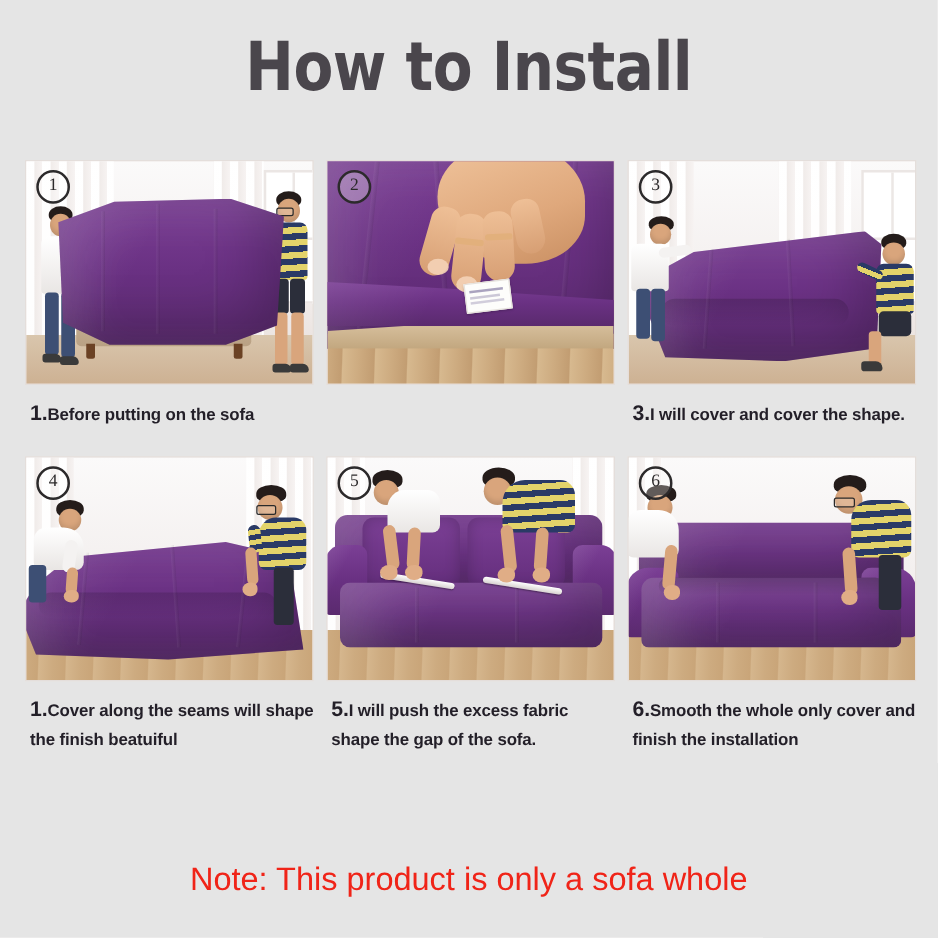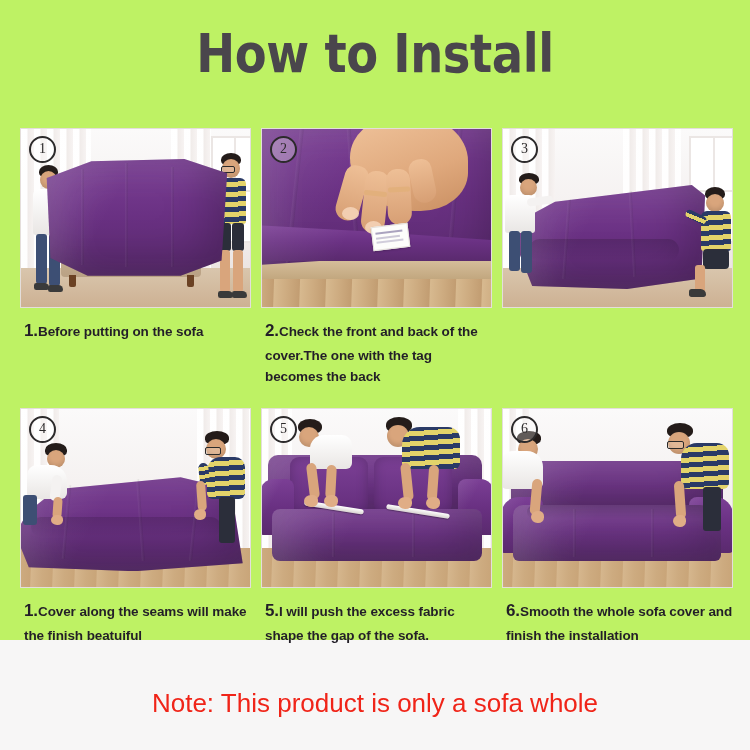--- a/index.html
+++ b/index.html
@@ -12,22 +12,22 @@
     background: #f7f6f6;
     font-family: "Liberation Sans", sans-serif;
     overflow: hidden;
     position: relative;
   }
 
   .page {
     position: absolute;
     left: 0; top: 0;
     width: 750px;
-    height: 640px;
-    background: #bef264;
+    height: 750px;
+    background: #e5e5e5;
   }
 
   
   .title {
     position: absolute;
     left: 0;
     top: 26px;
     width: 750px;
     text-align: center;
     font-size: 54px;
@@ -333,21 +333,20 @@
             <div style="position:absolute;left:126px;top:58px;width:22px;height:5px;background:#e2b07c;border-radius:2px;transform:rotate(-3deg);"></div>
 
             <div class="tag" style="left:110px;top:96px;width:35px;height:22px;">
               <div class="tag-line" style="top:5px;width:27px;"></div>
               <div class="tag-line" style="top:10px;width:24px;opacity:.5;"></div>
               <div class="tag-line" style="top:14px;width:27px;opacity:.45;"></div>
             </div>
           </div>
           <div class="badge">2</div>
         </div>
-        <div class="caption"><span class="num">2.</span><span>Check the front and back of the cover.The one with the tag becomes the back</span></div>
       </div>
 
       <div class="cell">
         <div class="photo">
           <div class="scene">
             <div class="wall"></div>
             <div class="curtain" style="left:0;width:52px;"></div>
             <div class="curtain" style="left:120px;width:58px;"></div>
             <div class="window" style="left:186px;width:44px;"></div>
             <div class="floor"></div>
@@ -373,20 +372,21 @@
               <div class="head" style="left:19px;top:7px;width:18px;height:18px;"></div>
               <div class="torso shirt-stripe" style="left:14px;top:24px;width:30px;height:40px;"></div>
               <div class="arm sleeve-s" style="left:-2px;top:26px;width:22px;height:8px;transform:rotate(26deg);"></div>
               <div class="leg dark" style="left:16px;top:62px;width:26px;height:20px;border-radius:4px;"></div>
               <div class="leg" style="left:8px;top:78px;width:10px;height:28px;background:#d9a57c;"></div>
               <div class="shoe" style="left:2px;top:102px;width:17px;height:8px;"></div>
             </div>
           </div>
           <div class="badge">3</div>
         </div>
+        <div class="caption"><span class="num">3.</span><span>I will cover and cover the shape.</span></div>
       </div>
     </div>
 
     <div class="row row2">
 
       <div class="cell">
         <div class="photo">
           <div class="scene">
             <div class="wall"></div>
             <div class="curtain" style="left:0;width:38px;"></div>
@@ -417,21 +417,21 @@
               <div class="glasses" style="left:20px;top:16px;width:14px;height:6px;"></div>
               <div class="torso shirt-stripe" style="left:22px;top:26px;width:38px;height:42px;border-radius:14px 10px 6px 6px;"></div>
               <div class="arm sleeve-s" style="left:14px;top:32px;width:10px;height:22px;transform:rotate(-6deg);"></div>
               <div class="arm" style="left:12px;top:50px;width:9px;height:30px;transform:rotate(-4deg);"></div>
               <div class="hand" style="left:9px;top:78px;width:12px;height:11px;"></div>
               <div class="leg dark" style="left:34px;top:66px;width:16px;height:46px;"></div>
             </div>
           </div>
           <div class="badge">4</div>
         </div>
-        <div class="caption"><span class="num">1.</span><span>Cover along the seams will make the finish beatuiful</span></div>
+        <div class="caption"><span class="num">1.</span><span>Cover along the seams will shape the finish beatuiful</span></div>
       </div>
 
       <div class="cell">
         <div class="photo">
           <div class="scene">
             <div class="wall"></div>
             <div class="curtain" style="left:0;width:30px;"></div>
             <div class="curtain" style="left:196px;width:35px;"></div>
             <div class="floor wood"></div>
 
@@ -505,20 +505,20 @@
               <div class="head" style="left:13px;top:9px;width:22px;height:22px;"></div>
               <div class="glasses" style="left:12px;top:18px;width:15px;height:6px;"></div>
               <div class="torso shirt-stripe" style="left:26px;top:20px;width:48px;height:46px;border-radius:16px 12px 6px 6px;"></div>
               <div class="arm" style="left:20px;top:58px;width:10px;height:38px;transform:rotate(-4deg);"></div>
               <div class="hand" style="left:18px;top:92px;width:13px;height:12px;"></div>
               <div class="leg dark" style="left:48px;top:64px;width:18px;height:44px;"></div>
             </div>
           </div>
           <div class="badge">6</div>
         </div>
-        <div class="caption"><span class="num">6.</span><span>Smooth the whole sofa cover and finish the installation</span></div>
+        <div class="caption"><span class="num">6.</span><span>Smooth the whole only cover and finish the installation</span></div>
       </div>
     </div>
 
   </div>
 
   <div class="note">Note: This product is only a sofa whole</div>
 </div>
 
 </body></html>

